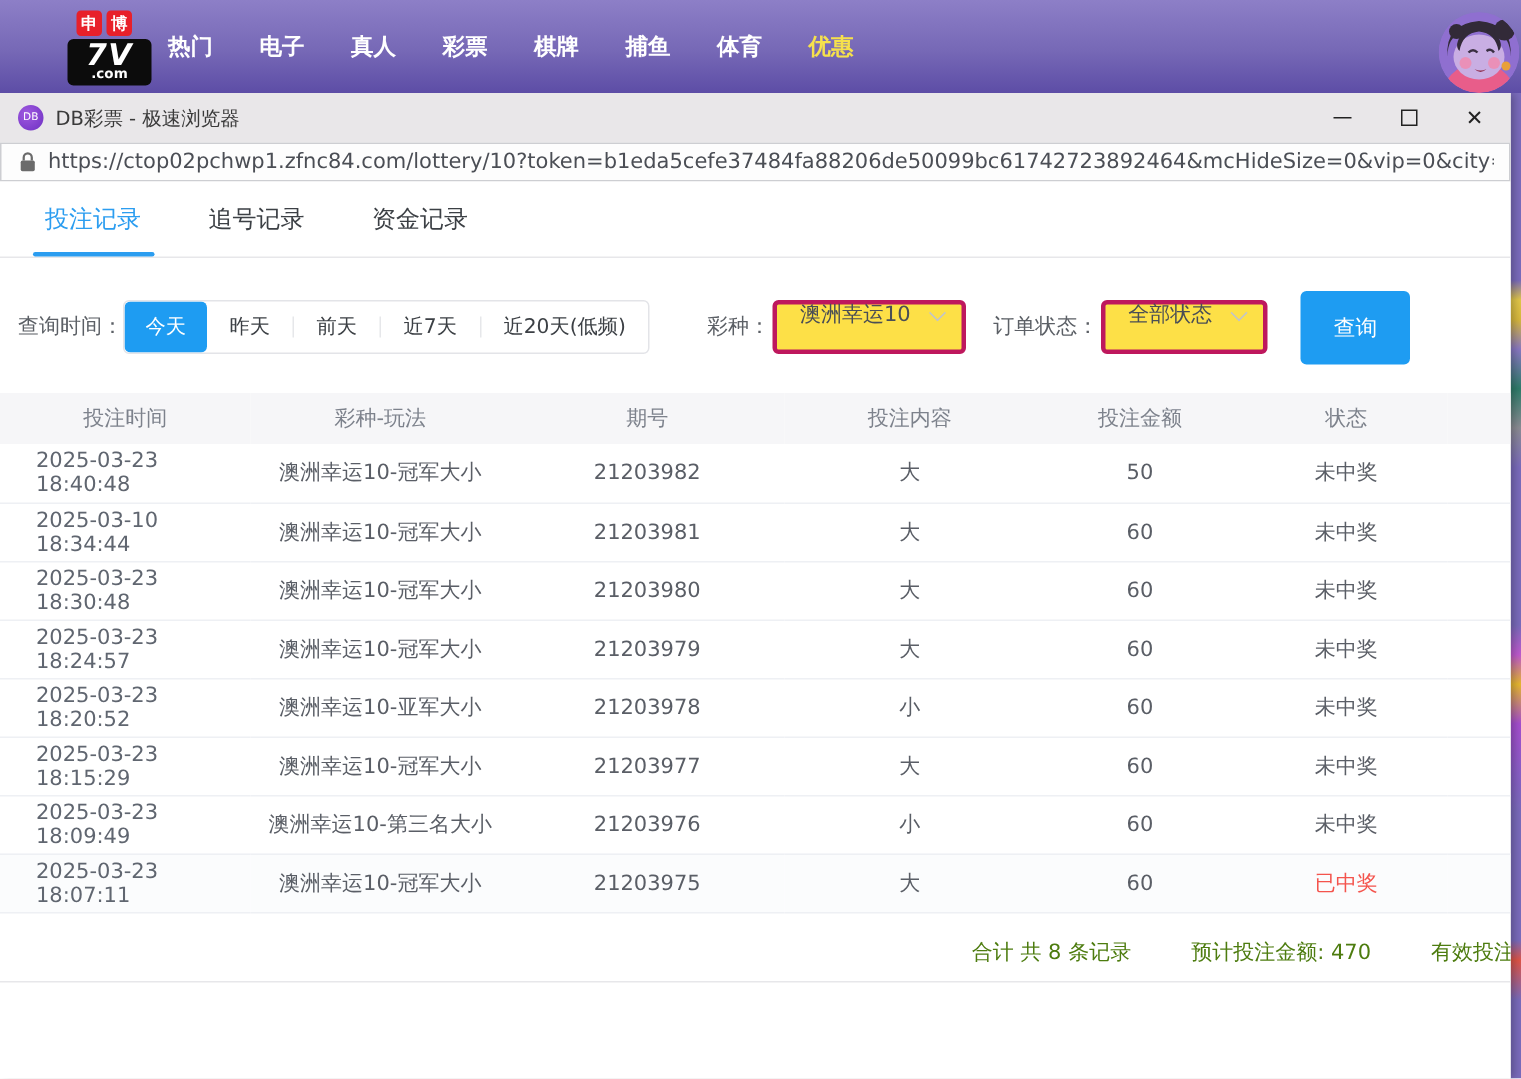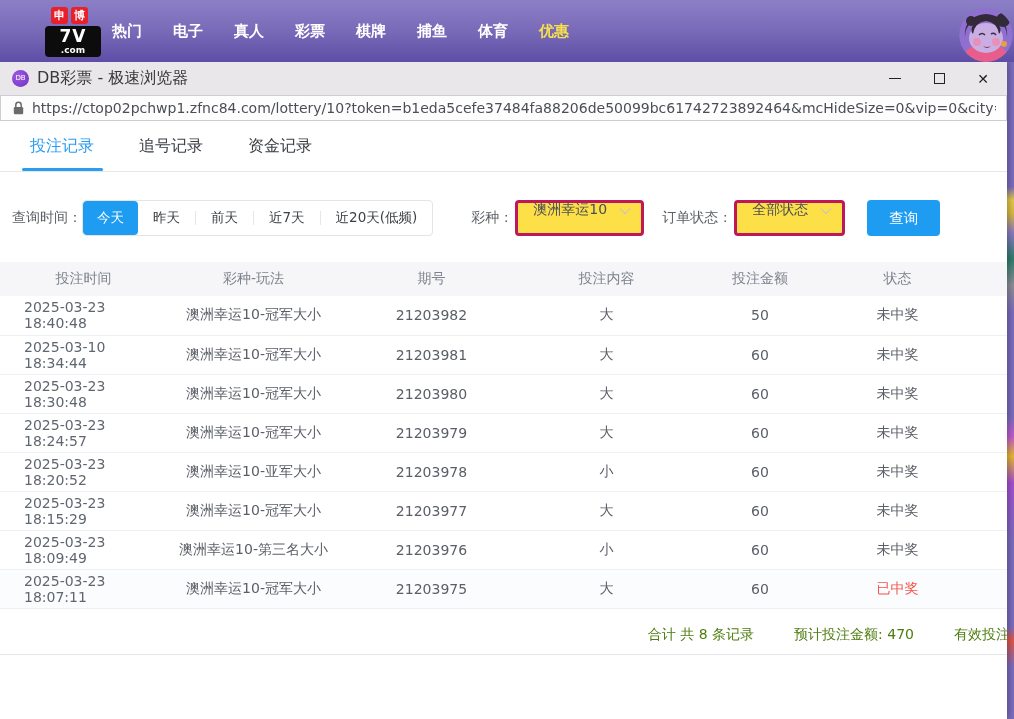--- a/index.html
+++ b/index.html
@@ -7,42 +7,42 @@
   body { font-family:"DejaVu Sans","Liberation Sans",sans-serif; background:#fff; position:relative; }
 
   
   .site-nav { position:absolute; left:0; top:0; width:1014px; height:62px;
     background:linear-gradient(180deg,#8d7fc7 0%,#7668b6 55%,#5d4da6 100%); z-index:3; }
   .brand { position:absolute; left:45px; top:7px; width:62px; }
   .badges { display:flex; gap:3px; margin-left:6px; }
   .badge { width:17px; height:17px; background:#e8202a; border-radius:3px; color:#fff;
     font-size:11px; line-height:17px; text-align:center; font-weight:bold; }
   .logo-block { margin-top:2px; background:#0c0c0c; border-radius:4px; width:56px; padding:1px 0 2px; text-align:center; }
-  .logo-main { color:#fff; font-weight:bold; font-size:17px; line-height:19px; letter-spacing:1px; }
+  .logo-main { color:#fff; font-weight:bold; font-style:italic; font-size:20px; line-height:19px; letter-spacing:1px; }
   .logo-sub { color:#fff; font-weight:bold; font-size:9px; line-height:9px; }
   .nav-items { position:absolute; left:112px; top:0; height:62px; display:flex; align-items:center; gap:31px; }
   .nav-item { color:#fff; font-size:15px; font-weight:bold; cursor:pointer; white-space:nowrap; }
   .nav-item.highlight { color:#f6e14c; }
   .avatar { position:absolute; left:959px; top:8px; width:54px; height:54px; border-radius:50%; overflow:hidden; }
 
   
   .bg-strip { position:absolute; left:1007px; top:62px; width:7px; height:657px; z-index:1;
     background:linear-gradient(180deg,
       #7b6cbd 0%, #7b6cbd 19%, #e3c84a 21%, #d9b93e 23%, #8a79c4 26%,
       #2f7d6b 30%, #8d8d95 34%, #7b6cbd 38%, #7b6cbd 54%,
       #c05ad0 57%, #e8b830 60%, #a64fd0 64%, #8a5fc8 69%,
       #7b6cbd 73%, #7b6cbd 86%, #e05548 88%, #7b6cbd 92%, #7b6cbd 100%); }
 
   
   .browser { position:absolute; left:0; top:62px; width:1007px; height:657px; background:#fff;
     box-shadow:2px 0 6px rgba(0,0,0,.28); z-index:2; }
   .titlebar { height:33px; background:#e9e7e9; display:flex; align-items:center; padding-left:12px; }
   .favicon { width:17px; height:17px; border-radius:50%; background:radial-gradient(circle at 35% 35%, #a05ae0, #6d2fc2);
     color:#fff; font-size:7px; font-weight:normal; line-height:17px; text-align:center; flex:0 0 auto; }
-  .win-title { margin-left:8px; font-size:16px; color:#3a3a3a; flex:1 1 auto; white-space:nowrap; }
+  .win-title { margin-left:8px; font-size:13px; color:#3a3a3a; flex:1 1 auto; white-space:nowrap; }
   .win-btns { display:flex; height:33px; margin-right:2px; }
   .win-btn { width:44px; height:33px; display:flex; align-items:center; justify-content:center; cursor:pointer; }
   .ic-min { width:12px; height:0; border-top:1.6px solid #222; }
   .ic-max { width:11px; height:11px; border:1.6px solid #222; }
   .ic-close { font-size:14px; color:#222; line-height:1; }
 
   .urlbar { height:26px; background:#fdfdfd; border:1px solid #cdced2; display:flex; align-items:center; padding:0 10px 0 12px; }
   .lock { flex:0 0 auto; margin-right:8px; }
   .url-text { font-size:14px; color:#4b4e55; white-space:nowrap; overflow:hidden; flex:1 1 auto; }
 
@@ -59,21 +59,21 @@
   .f-label { font-size:14px; color:#5c6066; white-space:nowrap; }
   .time-group { display:flex; align-items:center; height:36px; border:1px solid #e3e4e8; border-radius:4px; overflow:hidden; margin-left:0; }
   .time-opt { font-size:13.5px; color:#3c4045; padding:0 15px; cursor:pointer; display:flex; align-items:center; height:100%; white-space:nowrap; }
   .time-opt.active { background:#1e9cf2; color:#fff; border-radius:4px; padding:0 14px; font-weight:400; }
   .t-sep { width:1px; height:14px; background:#e6e7ea; }
   .select-box { height:36px; border:3px solid #be185d; border-radius:4px; display:flex; align-items:center;
     padding:0 12px 16px 15px; cursor:pointer; background:#fde047; }
   .select-text { font-size:14px; color:#4a4e55; white-space:nowrap; }
   .chev { width:8px; height:8px; border-right:1.5px solid #c0c4cc; border-bottom:1.5px solid #c0c4cc;
     transform:rotate(45deg) translate(-1px,-1px); margin-left:14px; }
-  .query-btn { height:36px; width:73px; background:#1e9cf2; color:#fff; font-size:14.5px; border:none;
+  .query-btn { height:49px; width:73px; background:#1e9cf2; color:#fff; font-size:14.5px; border:none;
     border-radius:4px; cursor:pointer; font-family:inherit; }
 
   
   .bet-table { position:absolute; left:0; top:141px; width:1007px; border-collapse:collapse; table-layout:fixed; }
   .bet-table th { height:34px; background:#f6f6f8; font-weight:normal; font-size:14px; color:#7d828c; text-align:center; }
   .bet-table td { height:39px; border-bottom:1px solid #eef0f4; font-size:14px; color:#5a5e66; text-align:center; }
   .bet-table td.c-time { text-align:left; padding-left:24px; color:#606670; }
   .bet-table tr.highlight td { background:#fbfcfd; }
   td.won { color:#f4544d; }
 

